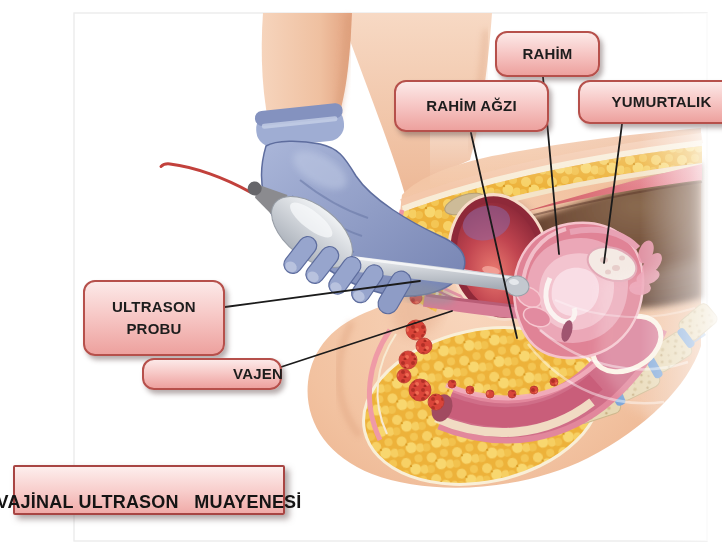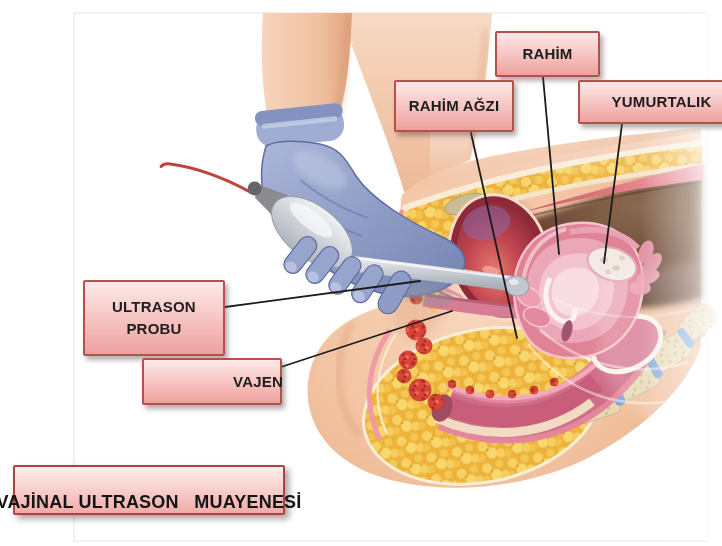--- a/index.html
+++ b/index.html
@@ -4,31 +4,31 @@
 <style>
   html,body{margin:0;padding:0;background:#ffffff;}
   .stage{
     position:relative;width:722px;height:546px;overflow:hidden;
     font-family:"Liberation Sans",sans-serif;background:#ffffff;
   }
   .art{position:absolute;left:0;top:0;width:722px;height:546px;}
   .callout{
     position:absolute;box-sizing:border-box;
     display:flex;align-items:center;justify-content:center;text-align:center;
-    border:2px solid #b6504b;border-radius:2px;
+    border:2px solid #b6504b;border-radius:12px;
     background:linear-gradient(to bottom,#fce9e8 0%,#f7c9c7 45%,#eda19e 100%);
     box-shadow:3px 4px 5px rgba(96,74,74,0.45);
     color:#1d1d1d;font-weight:bold;font-size:15px;letter-spacing:.2px;
     line-height:1.45;z-index:5;
   }
   .callout.rahim{left:495px;top:31px;width:105px;height:46px;}
-  .callout.rahim-agzi{left:394px;top:80px;width:120px;height:52px;}
+  .callout.rahim-agzi{left:394px;top:80px;width:155px;height:52px;}
   .callout.yumurtalik{left:578px;top:80px;width:167px;height:44px;}
   .callout.ultrason-probu{left:83px;top:280px;width:142px;height:76px;padding:0 6px;}
-  .callout.vajen{left:142px;top:358px;width:140px;height:47px;padding-left:92px;}
+  .callout.vajen{left:142px;top:358px;width:140px;height:32px;padding-left:92px;}
   .title-box{
     position:absolute;left:13px;top:465px;width:272px;height:50px;box-sizing:border-box;
     display:flex;align-items:flex-end;justify-content:center;
     border:2.5px solid #a84543;border-radius:2px;
     background:linear-gradient(to bottom,#fdeeed 0%,#f8cfcd 50%,#f0aba8 100%);
     box-shadow:4px 4px 6px rgba(96,74,74,0.5);
     color:#141414;font-weight:bold;font-size:18px;letter-spacing:.2px;
     white-space:pre;z-index:5;
   }
 </style>

